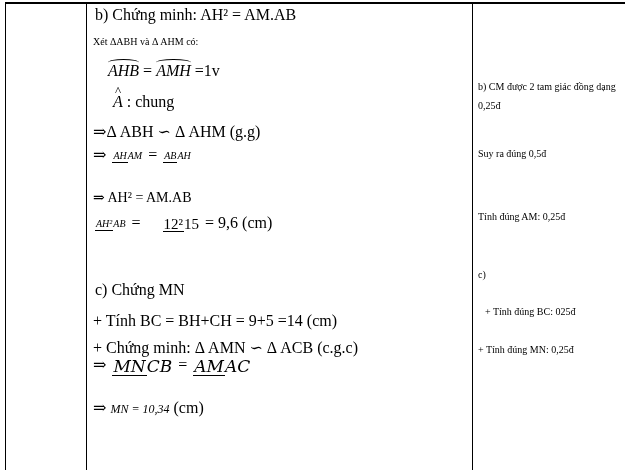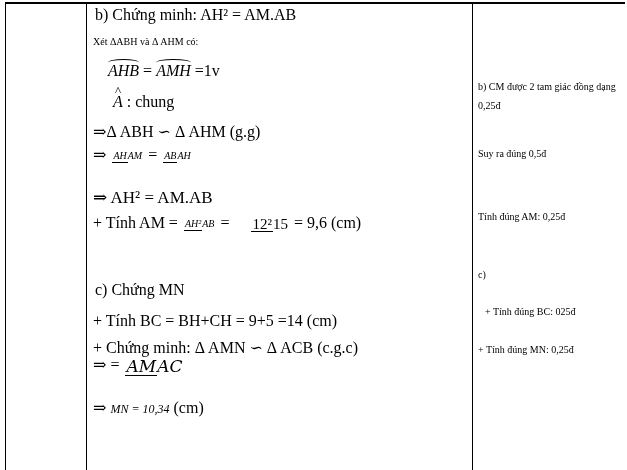--- a/index.html
+++ b/index.html
@@ -57,24 +57,23 @@
         <span class="n">AH</span>
         <span class="d">AM</span>
       </span>
     <span>=</span>
     <span class="frac tiny">
         <span class="n">AB</span>
         <span class="d">AH</span>
       </span>
   </div>
 
-  <div class="txt" style="left:93px;top:189px;font-size:17px;">⇒ AH² = AM.AB</div>
+  <div class="txt" style="left:93px;top:189px;font-size:14px;">⇒ AH² = AM.AB</div>
 
   <div class="txt" style="left:93px;top:214px;">
-    <span>+ Tính AM =</span>
     <span class="frac tiny">
         <span class="n">AH²</span>
         <span class="d">AB</span>
       </span>
     <span>=</span>
     <span style="display:inline-block;width:12px;"></span>
     <span class="frac mid">
         <span class="n">12²</span>
         <span class="d">15</span>
       </span>
@@ -82,20 +81,24 @@
   </div>
 
   <div class="txt" style="left:95px;top:281px;">c) Chứng MN</div>
 
   <div class="txt" style="left:93px;top:312px;">+ Tính BC = BH+CH = 9+5 =14 (cm)</div>
 
   <div class="txt" style="left:93px;top:339px;">+ Chứng minh: Δ AMN ∽ Δ ACB (c.g.c)</div>
 
   <div class="txt" style="left:93px;top:356px;">
     <span>⇒</span>
+    <span class="frac big">
+        <span class="n">MN</span>
+        <span class="d">CB</span>
+      </span>
     <span>=</span>
     <span class="frac big">
         <span class="n">AM</span>
         <span class="d">AC</span>
       </span>
   </div>
 
   <div class="txt" style="left:93px;top:399px;">
     <span>⇒</span>
     <span class="math" style="font-size:12px;">MN = 10,34</span>

